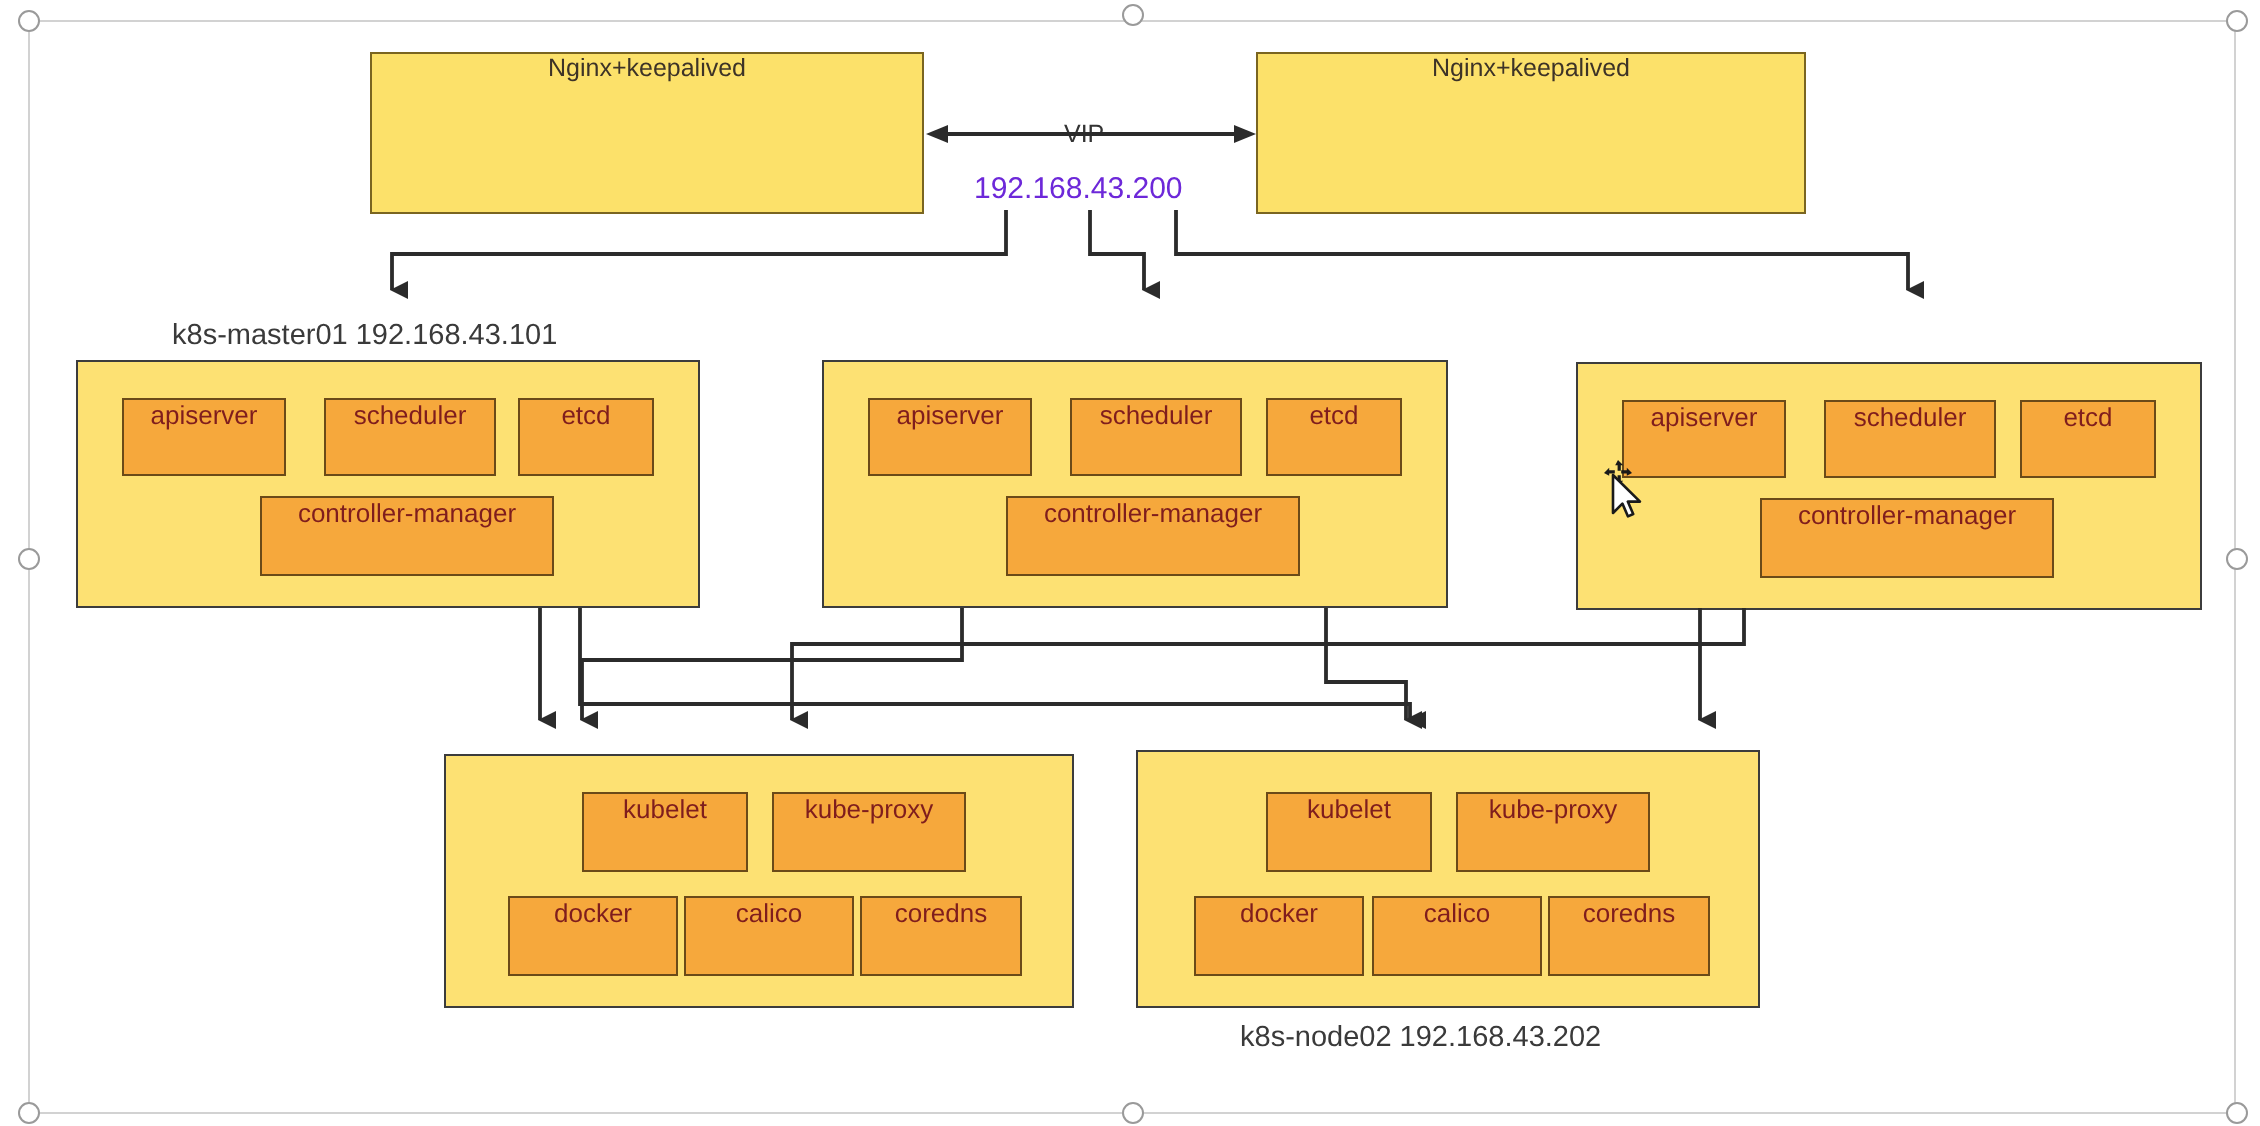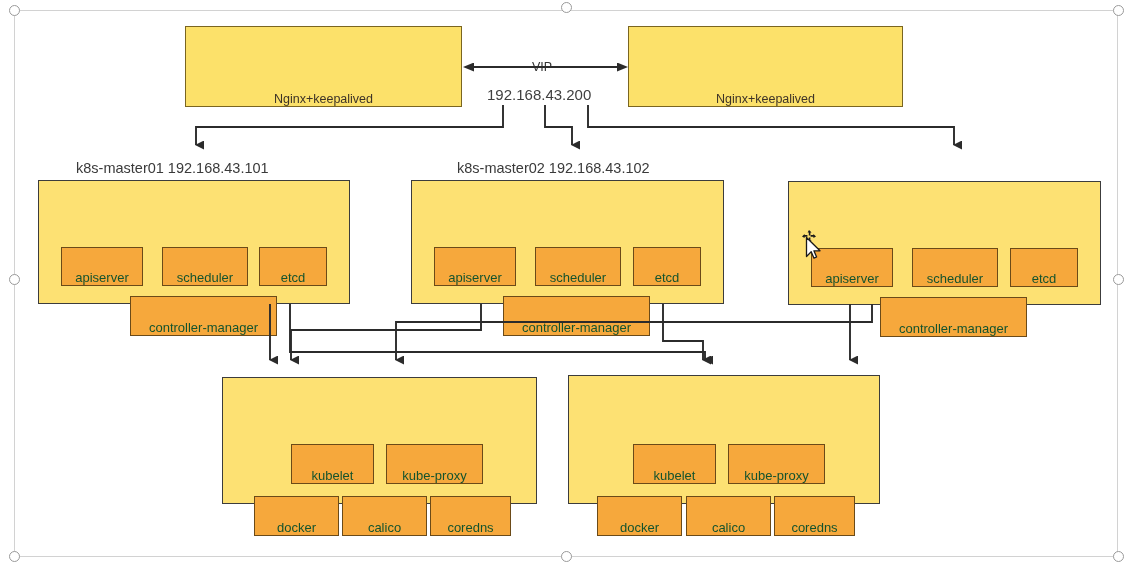--- a/index.html
+++ b/index.html
@@ -37,58 +37,57 @@
     background: #ffffff;
     border: 1px solid #9a9a9a;
     box-sizing: border-box;
     z-index: 40;
   }
   
   .box {
     position: absolute;
     box-sizing: border-box;
     display: flex;
-    align-items: flex-end;
+    align-items: flex-start;
     justify-content: center;
     color: #3d3327;
   }
   .nginx-box {
     background: #FCE16A;
     border: 1.6px solid #7a6520;
     font-size: 12.5px;
   }
   .container-box {
     background: #FDE173;
     border: 1.6px solid #3c3c3c;
   }
   .comp-box {
     background: #F6A83C;
     border: 1.6px solid #6b4a18;
     font-size: 13px;
-    color: #14532d;
-    margin-top: 48px;
+    color: #7f1d1d;
   }
   .cap {
     position: absolute;
     font-size: 14.5px;
     color: #3a3a3a;
     white-space: nowrap;
   }
   .vip-label {
     position: absolute;
     font-size: 12.5px;
     color: #333333;
     background: #ffffff;
     padding: 0 3px;
     white-space: nowrap;
   }
   .vip-ip {
     position: absolute;
     font-size: 15px;
-    color: #404040;
+    color: #6d28d9;
     white-space: nowrap;
   }
   svg.wires {
     position: absolute;
     left: 0; top: 0;
     width: 1130px; height: 563px;
     pointer-events: none;
     z-index: 5;
   }
   .cursor {
@@ -145,22 +144,21 @@
     <span>Nginx+keepalived</span>
   </div>
 
   <div class="box nginx-box" style="left:628px; top:26px; width:275px; height:81px;">
     <span>Nginx+keepalived</span>
   </div>
 
   <div class="vip-label" style="left:529px; top:60px;">VIP</div>
   <div class="vip-ip" style="left:487px; top:86px;">192.168.43.200</div>
 
-  <div class="cap" style="left:76px; top:160px;">k8s-master01  192.168.43.101</div>
-  <div class="cap" style="left:457px; top:160px;">k8s-master02  192.168.43.102</div>
+  <div class="cap" style="left:86px; top:160px;">k8s-master01  192.168.43.101</div>
 
   <div class="box container-box" style="left:38px; top:180px; width:312px; height:124px; display:block;">
     <div class="box comp-box" style="left:22px; top:18px; width:82px; height:39px;">
       <span>apiserver</span>
     </div>
     <div class="box comp-box" style="left:123px; top:18px; width:86px; height:39px;">
       <span>scheduler</span>
     </div>
     <div class="box comp-box" style="left:220px; top:18px; width:68px; height:39px;">
       <span>etcd</span>
@@ -229,20 +227,21 @@
       <span>docker</span>
     </div>
     <div class="box comp-box" style="left:117px; top:72px; width:85px; height:40px;">
       <span>calico</span>
     </div>
     <div class="box comp-box" style="left:205px; top:72px; width:81px; height:40px;">
       <span>coredns</span>
     </div>
   </div>
 
+  <div class="cap" style="left:620px; top:511px;">k8s-node02  192.168.43.202</div>
 
   <div class="sel-frame"></div>
   <div class="handle" style="left:9px;  top:5px;"></div>
   <div class="handle" style="left:561px;top:2px;"></div>
   <div class="handle" style="left:1113px;top:5px;"></div>
   <div class="handle" style="left:9px;  top:274px;"></div>
   <div class="handle" style="left:1113px;top:274px;"></div>
   <div class="handle" style="left:9px;  top:551px;"></div>
   <div class="handle" style="left:561px;top:551px;"></div>
   <div class="handle" style="left:1113px;top:551px;"></div>

